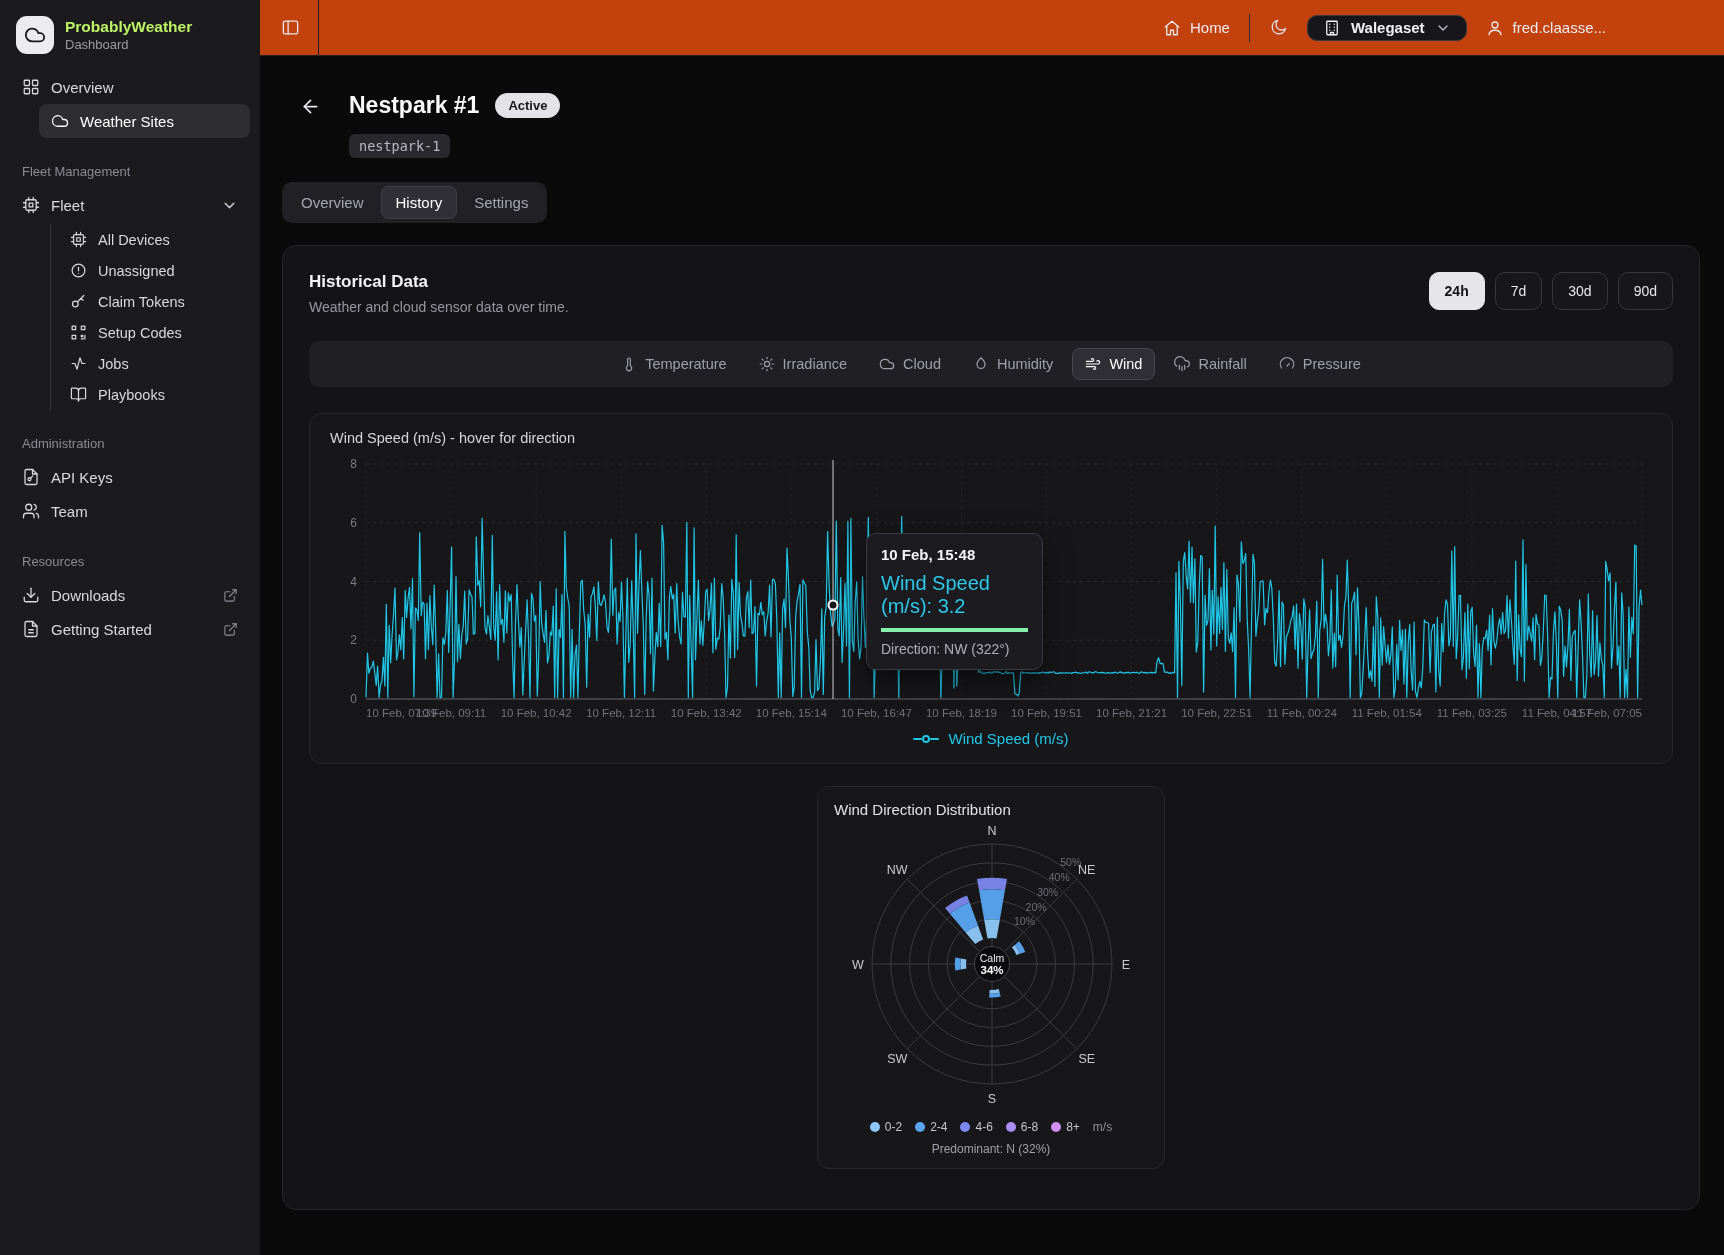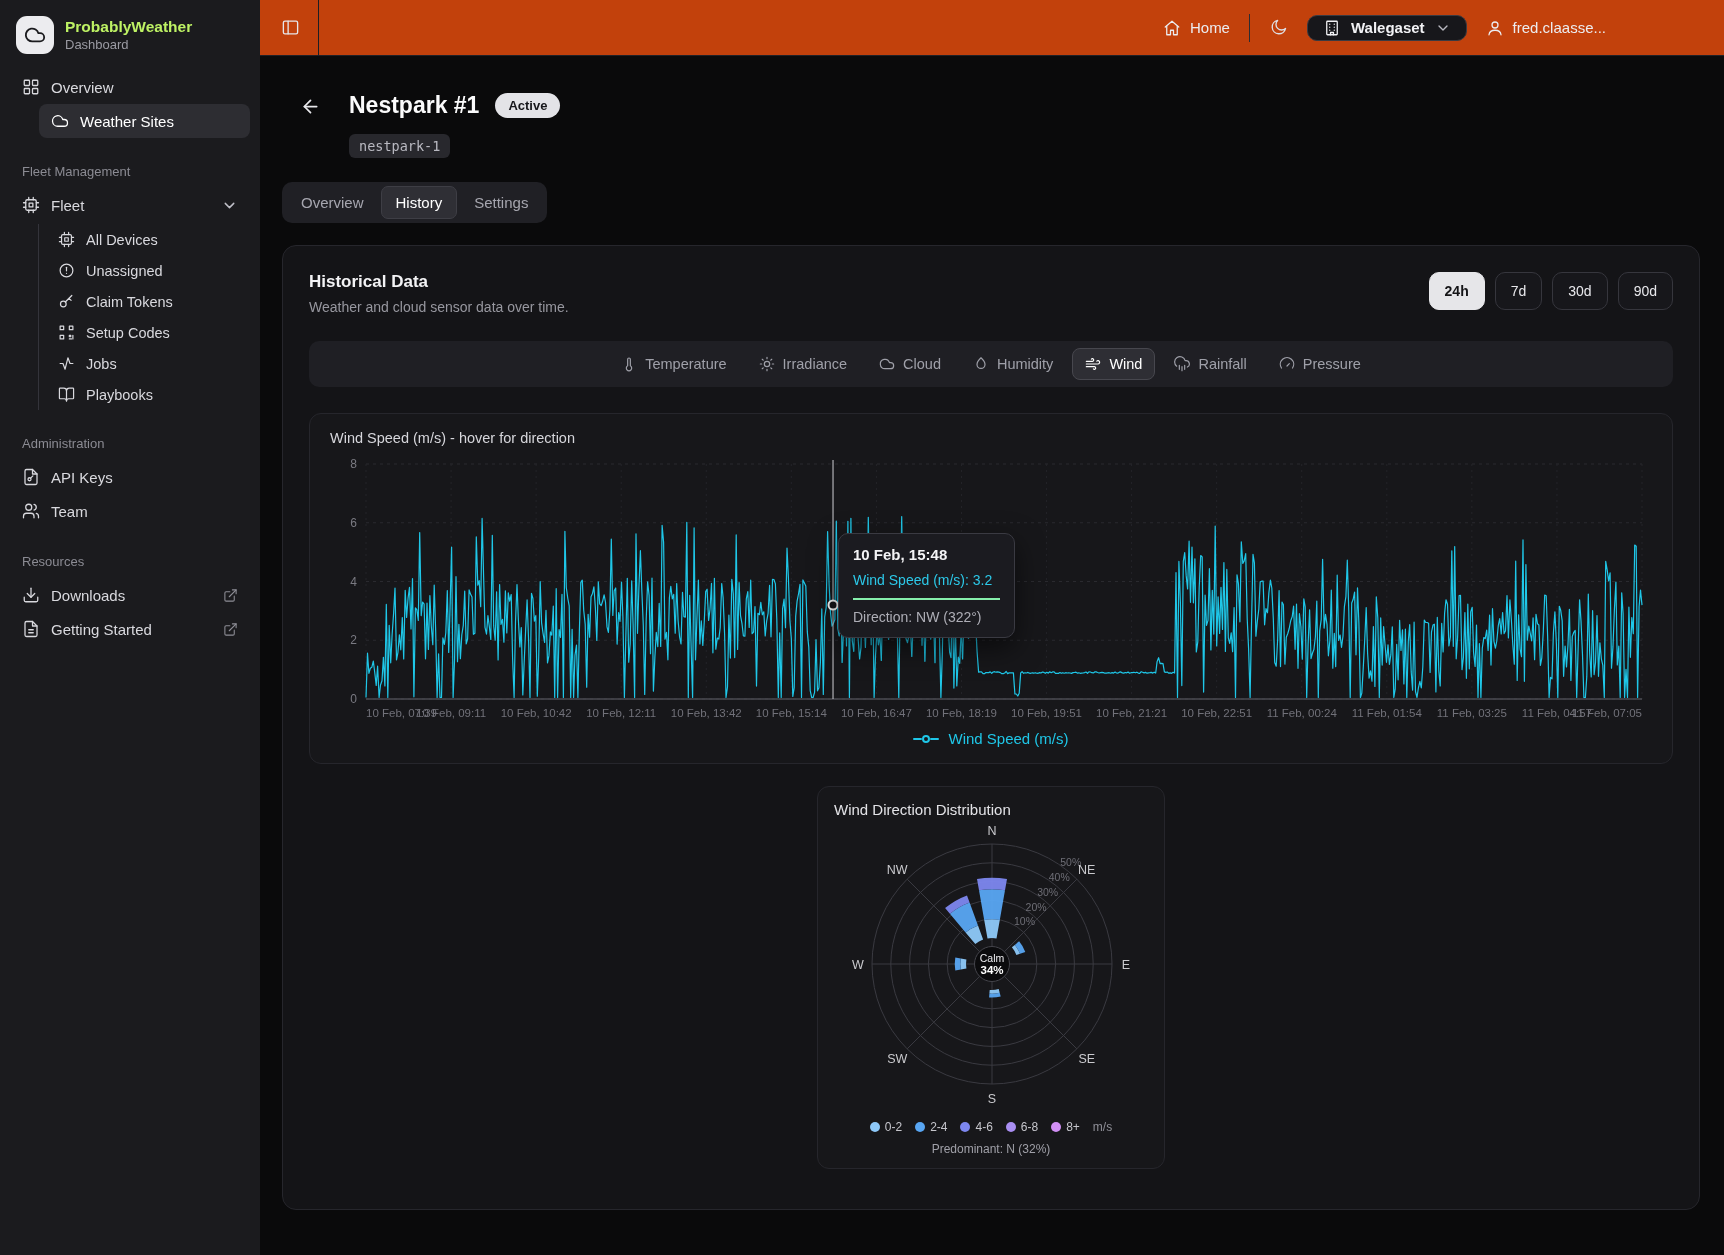--- a/index.html
+++ b/index.html
@@ -21,21 +21,21 @@
   .brand-sub { font-size:13px; color:#9b9ba3; margin-top:2px; }
   .s-item { display:flex; align-items:center; gap:11px; height:34px; padding:0 12px;
     border-radius:8px; color:#d9d9de; font-size:15px; cursor:default; }
   .s-item.active { background:#2d2d32; color:#fff;margin-left:29px; }
   .s-ic { display:flex; align-items:center; }
   .s-lbl { white-space:nowrap; }
   .s-chev { margin-left:auto; display:flex; color:#c0c0c8; }
   .s-ext { margin-left:auto; display:flex; color:#8e8e96; }
   .s-section { margin-top:26px; }
   .s-section-label { font-size:13px; color:#8b8b93; padding:0 12px; margin-bottom:9px; }
-  .s-sub { margin-left:28px; border-left:1px solid #34343b; padding-left:7px; margin-top:2px; }
+  .s-sub { margin-left:40px; border-left:1px solid #34343b; padding-left:7px; margin-top:2px; }
   .s-sub .s-item { height:31px; font-size:14.5px; }
 
   
   .main { display:flex; flex-direction:column; height:1255px; }
   .topbar { height:56px; flex:none; background:#c2410c; border-bottom:1px solid #202026;
     display:flex; align-items:center; padding-left:13px; }
   .tb-toggle { width:34px; height:34px; border-radius:8px; color:#e6e6ea;
     display:flex; align-items:center; justify-content:center; }
   .tb-divider { width:1px; height:56px; background:#1e1e24; margin-left:11px; }
   .tb-right { margin-left:auto; display:flex; align-items:center; gap:19px; margin-right:118px; }
@@ -78,26 +78,26 @@
     display:flex; align-items:center; justify-content:center; gap:6px; }
   .sensor { display:flex; align-items:center; gap:8px; color:#9fa0a9; font-size:14.5px;
     padding:8px 13px; border-radius:8px; }
   .sensor.active { background:#2e2e34; border:1px solid #47474e; color:#fff; padding:7px 12px; }
 
   .chart-panel { margin-top:26px; background:#17171a; border:1px solid #26262c;
     border-radius:12px; padding:16px 20px 8px; }
   .chart-title { font-size:14.5px; color:#d6d6db; }
   .chart-wrap { position:relative; margin-top:10px; }
   svg.chart { display:block; }
-  .tooltip { position:absolute; left:508px; top:77px; width:177px; background:#1b1b20;
+  .tooltip { position:absolute; left:536px; top:77px; width:177px; background:#1b1b20;
     border:1px solid #3a3a42; border-radius:10px; padding:12px 14px;
     box-shadow:0 10px 28px rgba(0,0,0,.55); }
   .tt-title { font-size:15px; font-weight:bold; color:#f4f4f6; }
-  .tt-val { font-size:14px; color:#2cc9e9; margin-top:9px; padding-bottom:10px;
-    border-bottom:2px solid #86efac; }
+  .tt-val { font-size:20px; color:#2cc9e9; margin-top:9px; padding-bottom:10px;
+    border-bottom:4px solid #86efac; }
   .tt-dir { font-size:14px; color:#aeaeb6; margin-top:9px; }
   .chart-legend { display:flex; justify-content:center; align-items:center; gap:9px;
     color:#1fc7e8; font-size:15px; margin:2px 0 8px; }
 
   .rose-card { width:348px; margin:22px auto 0; background:#17171a; border:1px solid #26262c;
     border-radius:12px; padding:14px 16px 12px; }
   .rose-title { font-size:15px; color:#e2e2e6; }
   .rose-legend { display:flex; justify-content:center; align-items:center; gap:13px;
     font-size:12px; color:#c6c6cc; margin-top:2px; }
   .rose-legend .entry { display:flex; align-items:center; gap:5px; }

